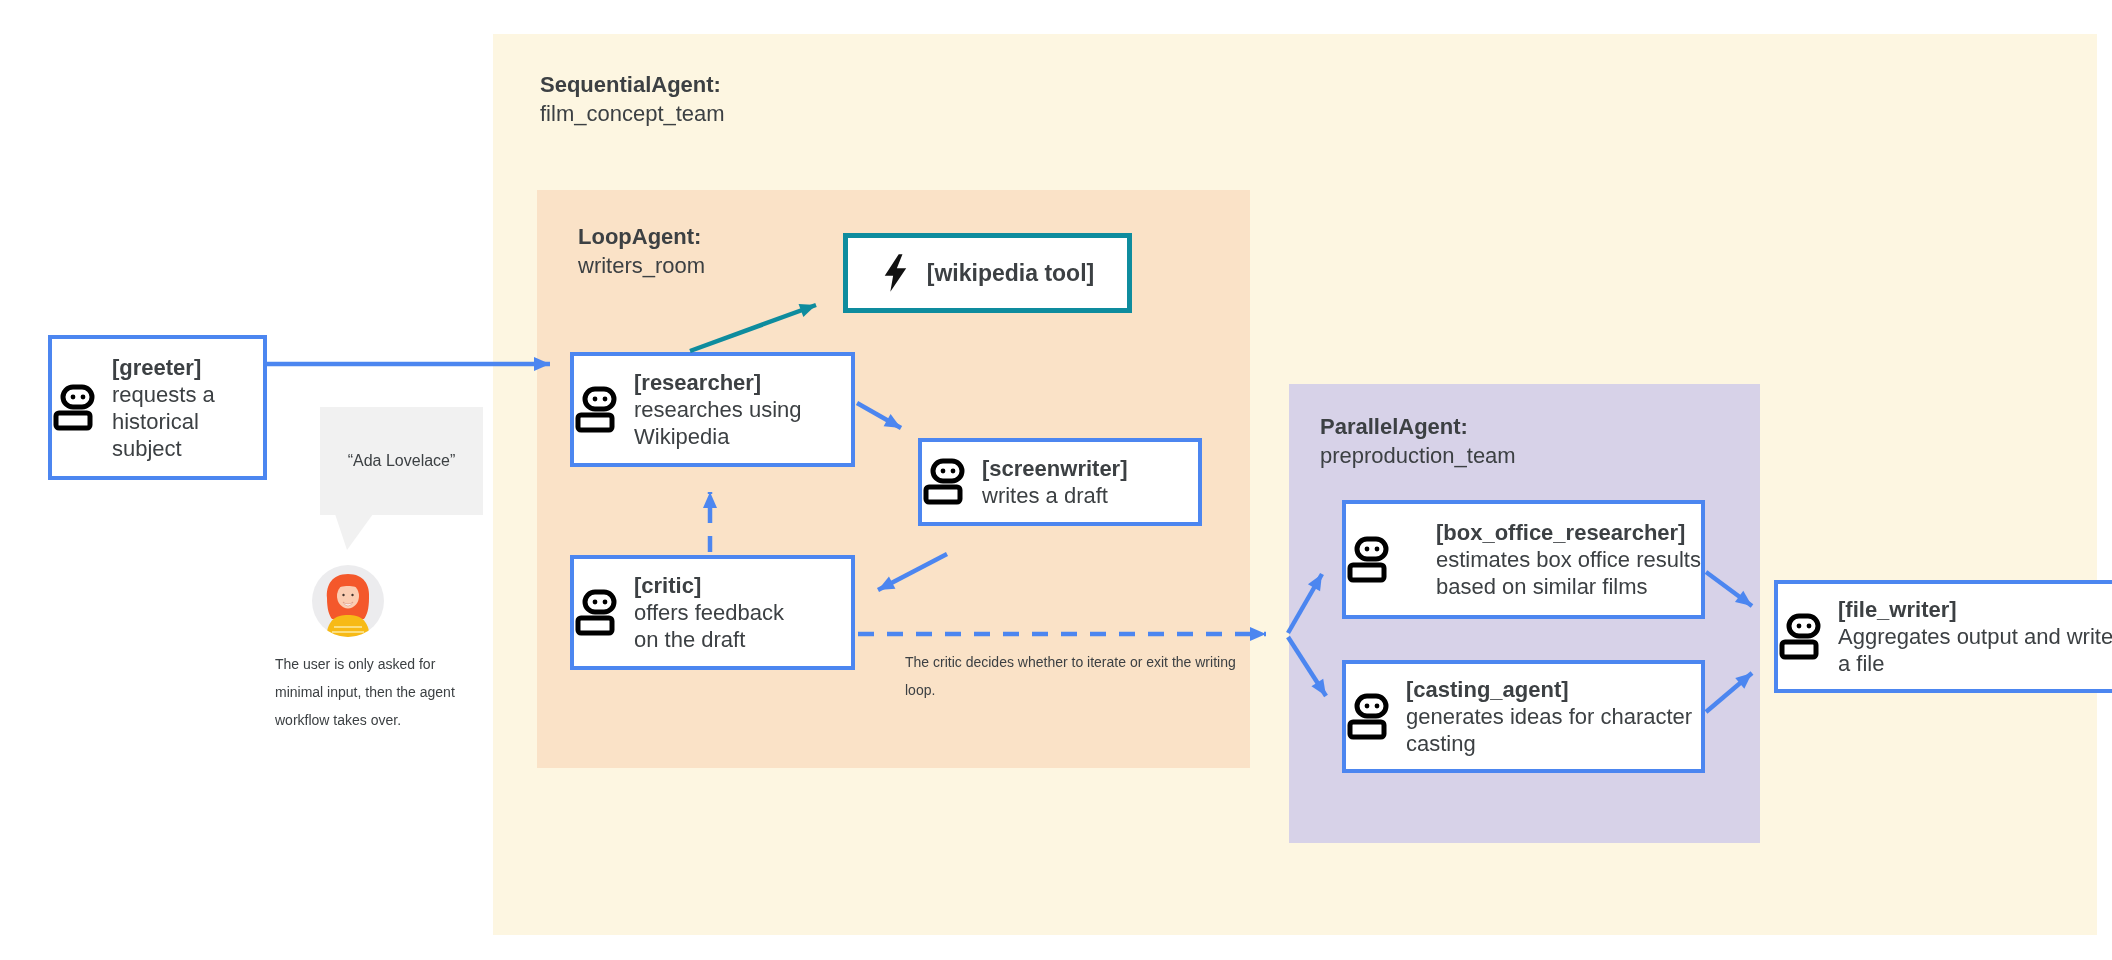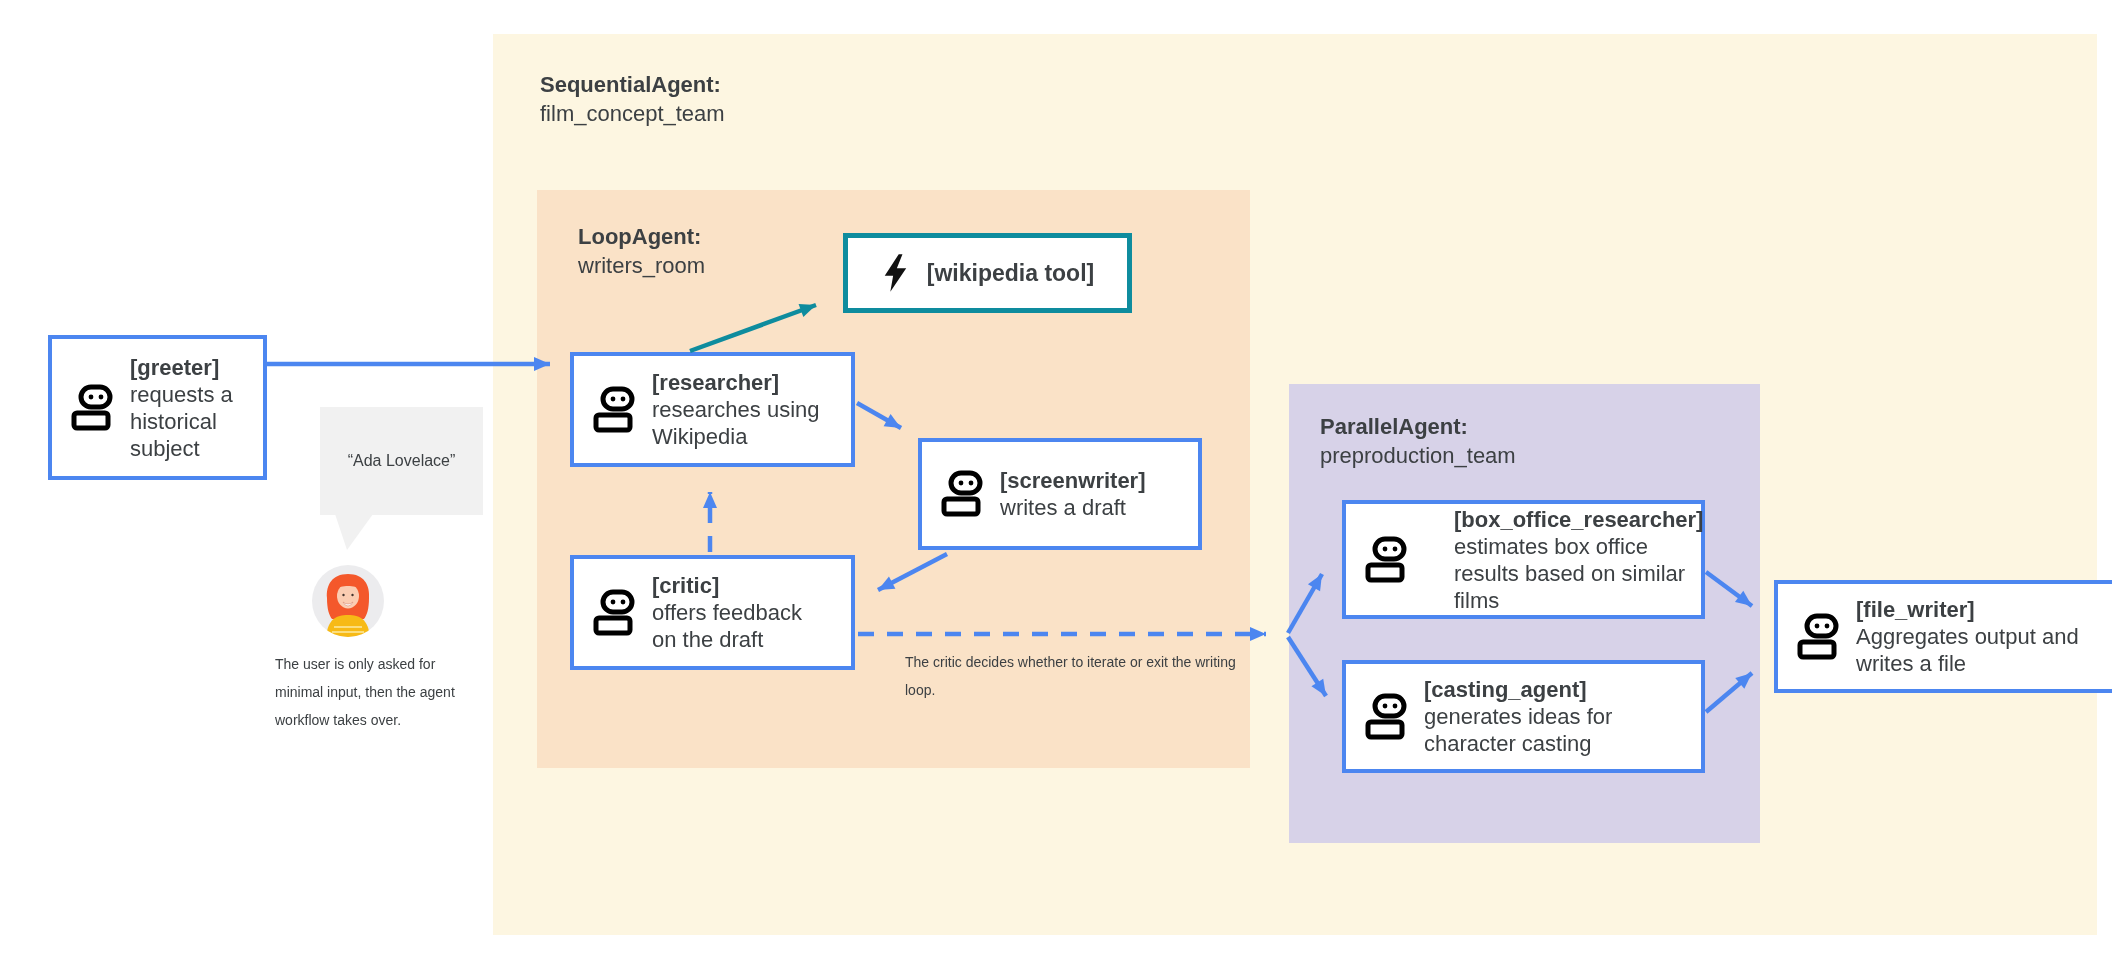--- a/index.html
+++ b/index.html
@@ -14,21 +14,21 @@
   .panel-yellow{left:493px;top:34px;width:1604px;height:901px;background:#fdf6e1;}
   .panel-orange{left:537px;top:190px;width:713px;height:578px;background:#fae2c7;}
   .panel-purple{left:1289px;top:384px;width:471px;height:459px;background:#d7d2e8;}
   
   .glabel{position:absolute;font-size:22px;line-height:29px;}
   .glabel .gtitle{font-weight:700;}
   
   .node{
     position:absolute;background:#ffffff;border:4px solid #4c86f0;
     box-sizing:border-box;display:flex;align-items:center;gap:14px;
-    padding:8px 18px;
+    padding:8px 0;
   }
   .node.tool{border:5px solid #0e8c9e;justify-content:center;gap:18px;}
   .icon{flex:0 0 auto;display:flex;align-items:center;justify-content:center;}
   .ntext{font-size:22px;line-height:27px;}
   .nname{font-weight:700;}
   .ndesc{font-weight:400;}
   .ndesc.w180{max-width:180px;}
   .tool .nname{font-size:23px;}
   
   .bubble{
@@ -135,21 +135,21 @@
           <circle cx="31" cy="13" r="2.4" fill="#000"></circle>
           <rect x="4" y="29" width="34" height="15" rx="3" fill="#fff" stroke="#000" stroke-width="5"></rect>
         </svg>
     </span>
     <div class="ntext">
       <div class="nname">[researcher]</div>
       <div class="ndesc">researches using Wikipedia</div>
     </div>
   </div>
 
-  <div class="node" style="left:918px;top:438px;width:284px;height:112px;">
+  <div class="node" style="left:918px;top:438px;width:284px;height:88px;">
     <span class="icon">
       <svg width="46" height="48" viewBox="0 0 46 48">
           <rect x="11" y="3" width="29" height="20" rx="10" fill="#fff" stroke="#000" stroke-width="5"></rect>
           <circle cx="21" cy="13" r="2.4" fill="#000"></circle>
           <circle cx="31" cy="13" r="2.4" fill="#000"></circle>
           <rect x="4" y="29" width="34" height="15" rx="3" fill="#fff" stroke="#000" stroke-width="5"></rect>
         </svg>
     </span>
     <div class="ntext">
       <div class="nname">[screenwriter]</div>

